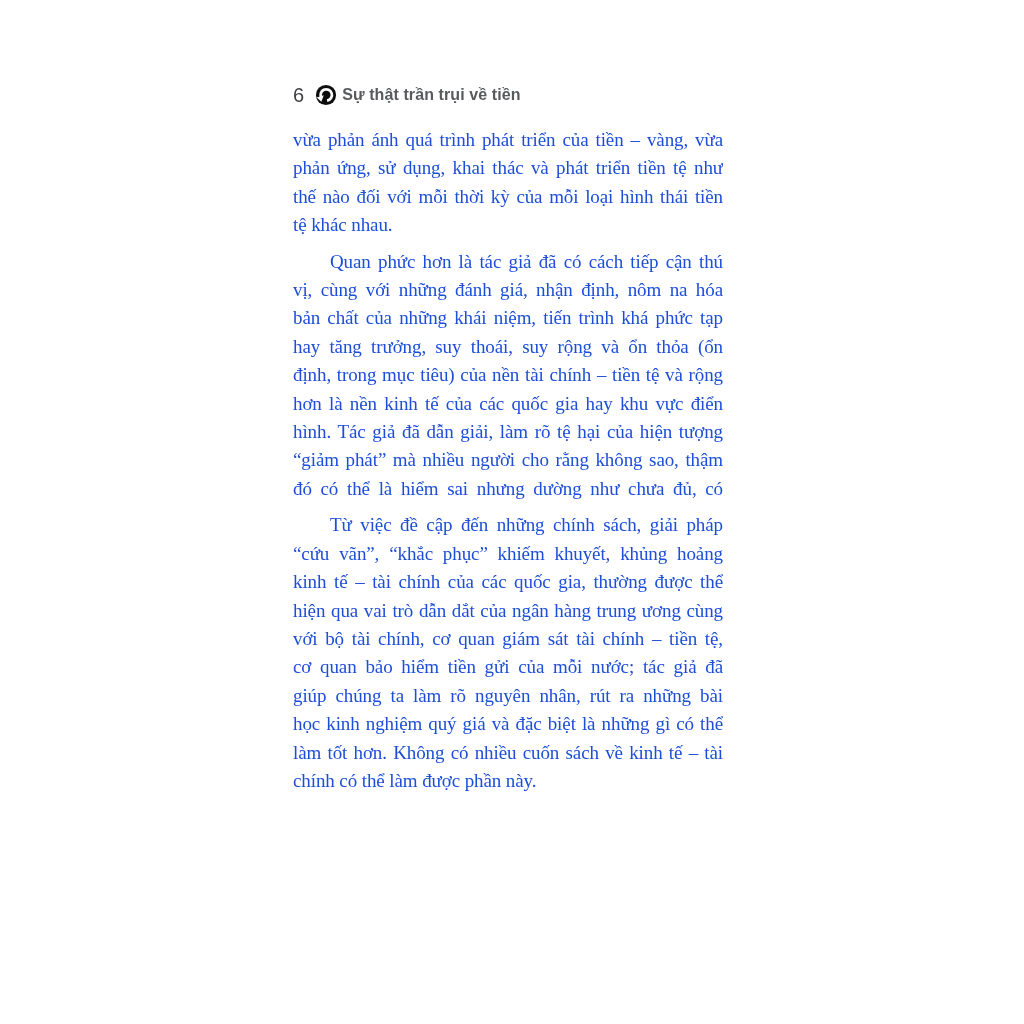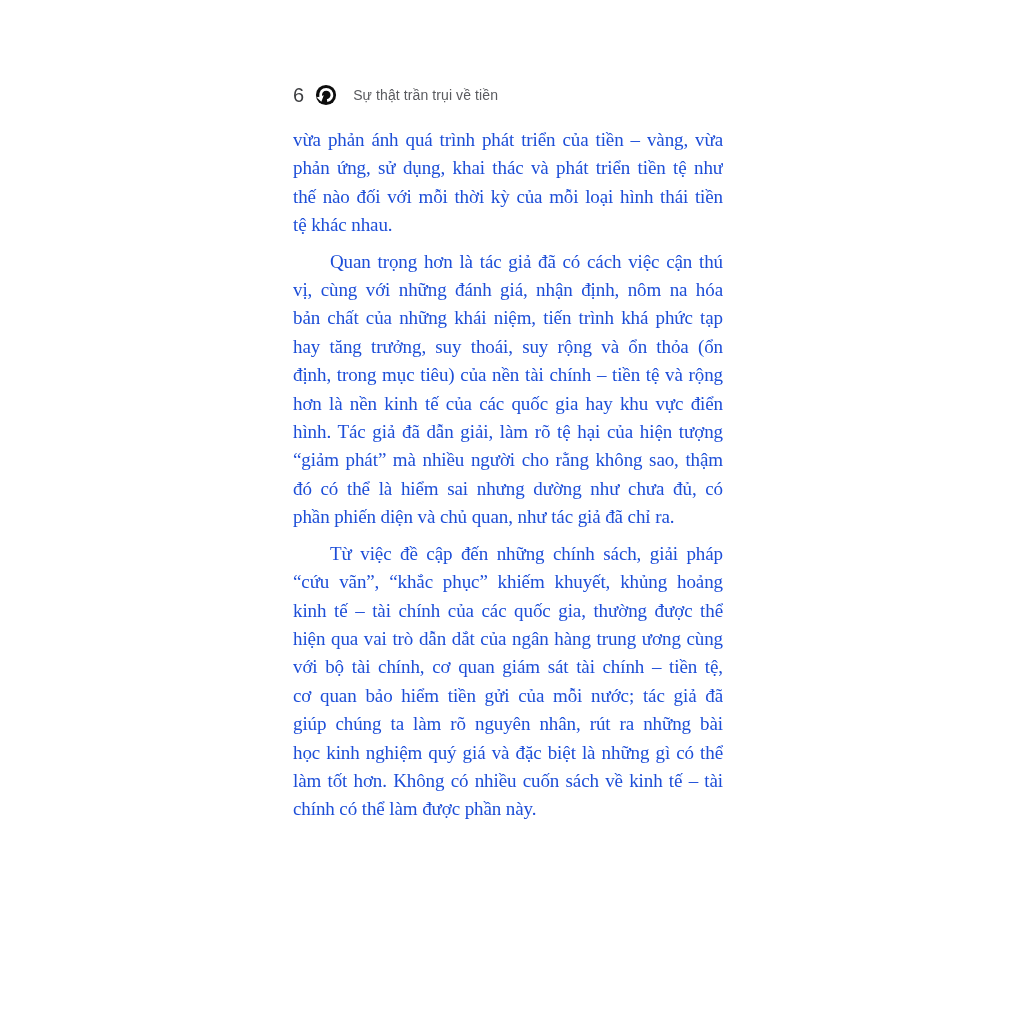--- a/index.html
+++ b/index.html
@@ -25,23 +25,23 @@
     color: #3e3f42;
   }
   .logo-icon {
     margin-left: 11px;
     width: 22px;
     height: 22px;
     display: inline-block;
   }
   .logo-icon svg { width: 22px; height: 22px; display: block; }
   .running-title {
-    margin-left: 16px;
-    font-size: 14px;
-    font-weight: 400;
+    margin-left: 5px;
+    font-size: 16px;
+    font-weight: 700;
     color: #595a5e;
     letter-spacing: 0.1px;
   }
   .body-text {
     position: absolute;
     left: 293px;
     top: 126px;
     width: 430px;
     font-family: "Liberation Serif", "DejaVu Serif", serif;
     font-size: 19px;
@@ -78,30 +78,29 @@
   </div>
 
   <div class="body-text">
       <div class="para">
         <div class="line">vừa phản ánh quá trình phát triển của tiền – vàng, vừa</div>
         <div class="line">phản ứng, sử dụng, khai thác và phát triển tiền tệ như</div>
         <div class="line">thế nào đối với mỗi thời kỳ của mỗi loại hình thái tiền</div>
         <div class="line last">tệ khác nhau.</div>
       </div>
       <div class="para">
-        <div class="line indent">Quan trọng hơn là tác giả đã có cách việc cận thú</div>
+        <div class="line indent">Quan phức hơn là tác giả đã có cách tiếp cận thú</div>
         <div class="line">vị, cùng với những đánh giá, nhận định, nôm na hóa</div>
         <div class="line">bản chất của những khái niệm, tiến trình khá phức tạp</div>
         <div class="line">hay tăng trưởng, suy thoái, suy rộng và ổn thỏa (ổn</div>
         <div class="line">định, trong mục tiêu) của nền tài chính – tiền tệ và rộng</div>
         <div class="line">hơn là nền kinh tế của các quốc gia hay khu vực điển</div>
         <div class="line">hình. Tác giả đã dẫn giải, làm rõ tệ hại của hiện tượng</div>
         <div class="line">“giảm phát” mà nhiều người cho rằng không sao, thậm</div>
         <div class="line">đó có thể là hiểm sai nhưng dường như chưa đủ, có</div>
-        <div class="line last">phần phiến diện và chủ quan, như tác giả đã chỉ ra.</div>
       </div>
       <div class="para">
         <div class="line indent">Từ việc đề cập đến những chính sách, giải pháp</div>
         <div class="line">“cứu vãn”, “khắc phục” khiếm khuyết, khủng hoảng</div>
         <div class="line">kinh tế – tài chính của các quốc gia, thường được thể</div>
         <div class="line">hiện qua vai trò dẫn dắt của ngân hàng trung ương cùng</div>
         <div class="line">với bộ tài chính, cơ quan giám sát tài chính – tiền tệ,</div>
         <div class="line">cơ quan bảo hiểm tiền gửi của mỗi nước; tác giả đã</div>
         <div class="line">giúp chúng ta làm rõ nguyên nhân, rút ra những bài</div>
         <div class="line">học kinh nghiệm quý giá và đặc biệt là những gì có thể</div>

